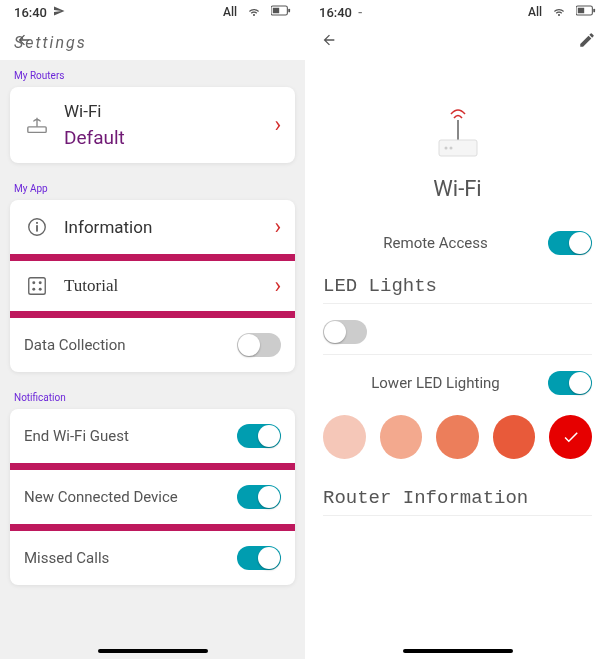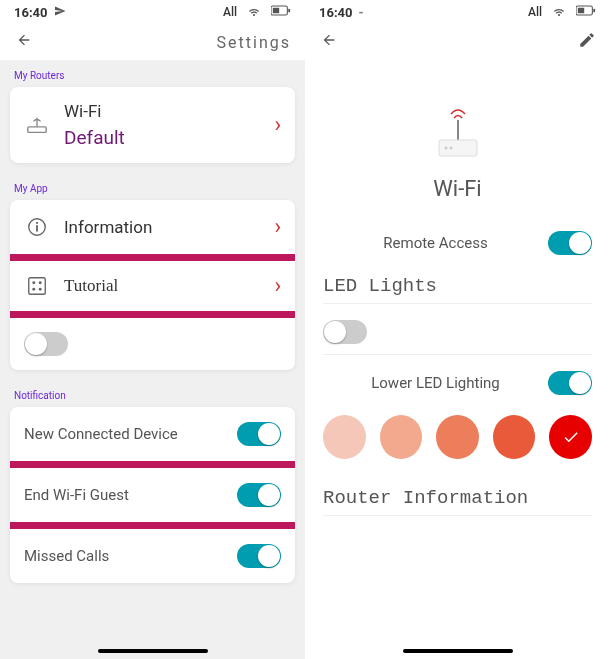--- a/index.html
+++ b/index.html
@@ -1,22 +1,22 @@
 <!DOCTYPE html>
 <html><head>
 <meta charset="utf-8">
 <style>
   * { margin: 0; padding: 0; box-sizing: border-box; font-family: -apple-system, BlinkMacSystemFont, "Segoe UI", Roboto, Helvetica, Arial, sans-serif; }
   body { width: 610px; height: 659px; display: flex; background: #fff; }
   .screen { flex: 1; display: flex; flex-direction: column; background: #fff; overflow: hidden; }
   .screen.left { background: #f0f0f0; }
   .status-bar { height: 24px; display: flex; align-items: center; justify-content: space-between; padding: 0 14px; font-size: 13px; font-weight: 500; color: #333; background: #fff; }
-  .status-bar .status-left { display: flex; gap: 6px; align-items: flex-start; font-weight: bold; }
+  .status-bar .status-left { display: flex; gap: 6px; align-items: flex-start; }
   .status-bar .status-right { display: flex; gap: 10px; align-items: center; font-size: 12px; }
-  .nav-bar { height: 36px; display: flex; align-items: center; justify-content: flex-end; position: relative; padding: 0 14px; background: #fff; }
+  .nav-bar { height: 36px; display: flex; align-items: center; justify-content: flex-start; position: relative; padding: 0 14px; background: #fff; font-style: italic; }
   .nav-bar .back { position: absolute; left: 14px; }
   .nav-bar .edit { position: absolute; right: 14px; }
   .nav-title { font-size: 16px; letter-spacing: 2px; color: #666; text-transform: capitalize; }
   .section-label { font-size: 10px; color: #6d28d9; padding: 10px 14px 6px; }
   .card { background: #fff; border-radius: 8px; margin: 0 10px 10px; box-shadow: 0 1px 4px rgba(0,0,0,0.08); }
   .row { display: flex; align-items: center; padding: 14px 14px; min-height: 54px; }
   .row + .row { border-top: 7px solid #be185d; }
   .row-icon { width: 26px; margin-right: 14px; display: flex; align-items: center; justify-content: center; }
   .row-body { flex: 1; display: flex; flex-direction: column; }
   .row-title { font-size: 17px; color: #333; }
@@ -124,35 +124,38 @@
               <circle cx="8.5" cy="15.5" r="1.6" fill="#666"></circle>
               <circle cx="15.5" cy="15.5" r="1.6" fill="#666"></circle>
             </svg>
         </span>
         <div class="row-body">
             <span class="row-title" style="font-family: Georgia, serif;">Tutorial</span>
           </div>
         <span class="chevron">›</span>
       </div>
       <div class="row">
+        <div class="row-body">
+            <span class="light-title">Data Collection</span>
+          </div>
         <div class="toggle off"></div>
       </div>
     </div>
 
     <div class="section-label">Notification</div>
     <div class="card">
       <div class="row">
         <div class="row-body">
+            <span class="light-title">End Wi-Fi Guest</span>
+          </div>
+        <div class="toggle on"></div>
+      </div>
+      <div class="row">
+        <div class="row-body">
             <span class="light-title">New Connected Device</span>
-          </div>
-        <div class="toggle on"></div>
-      </div>
-      <div class="row">
-        <div class="row-body">
-            <span class="light-title">End Wi-Fi Guest</span>
           </div>
         <div class="toggle on"></div>
       </div>
       <div class="row">
         <div class="row-body">
             <span class="light-title">Missed Calls</span>
           </div>
         <div class="toggle on"></div>
       </div>
     </div>

